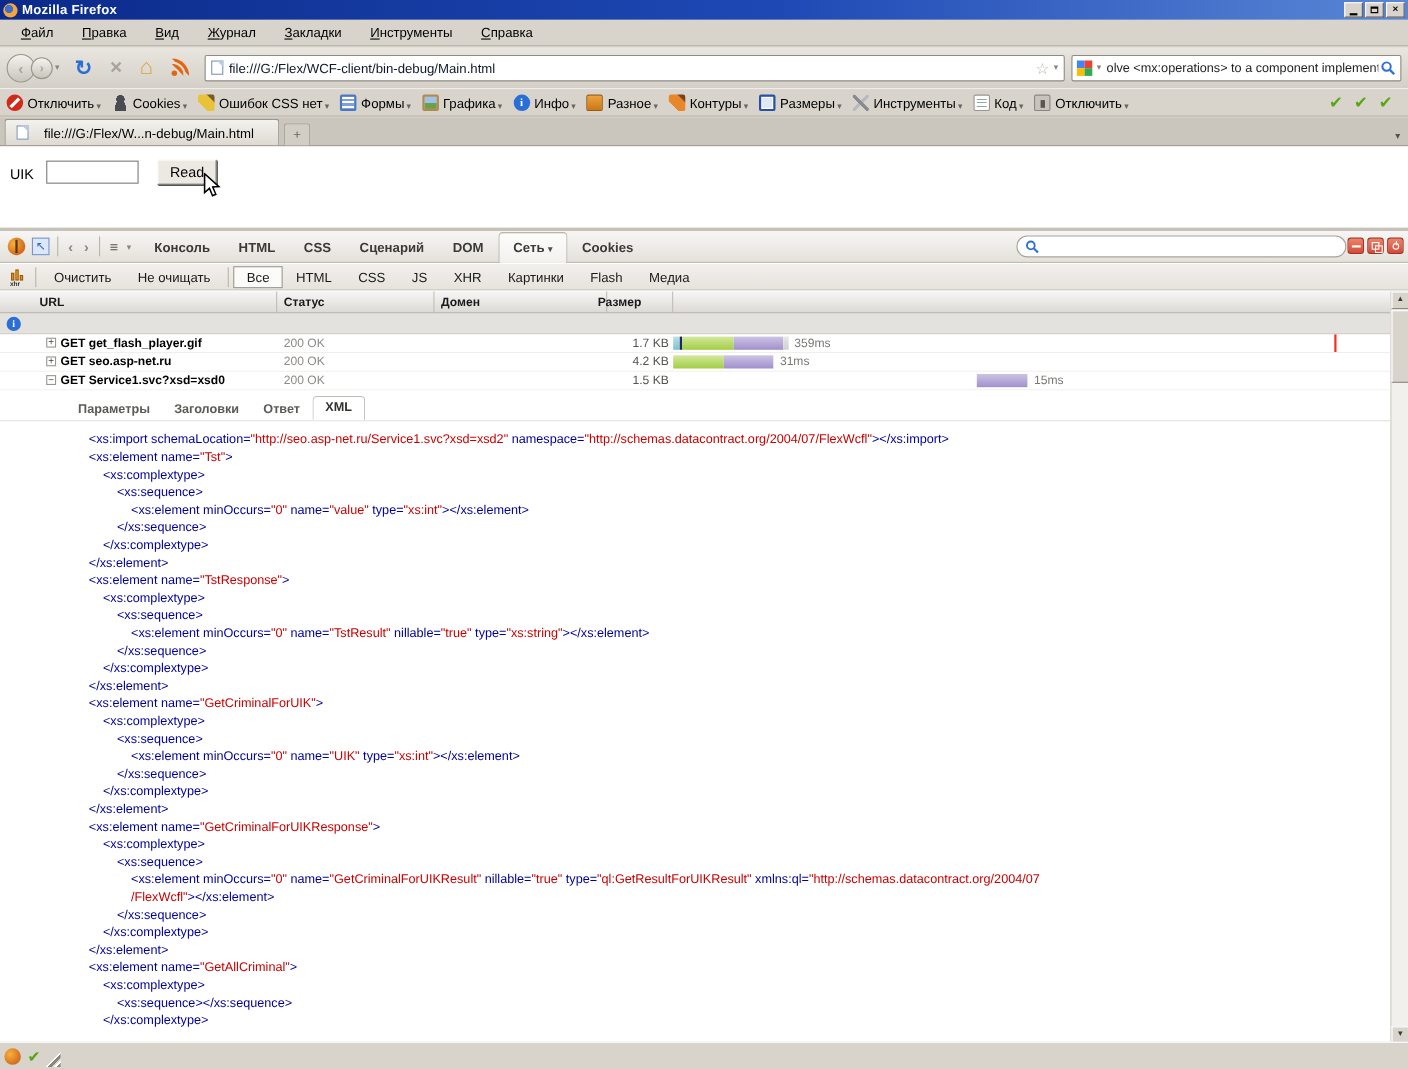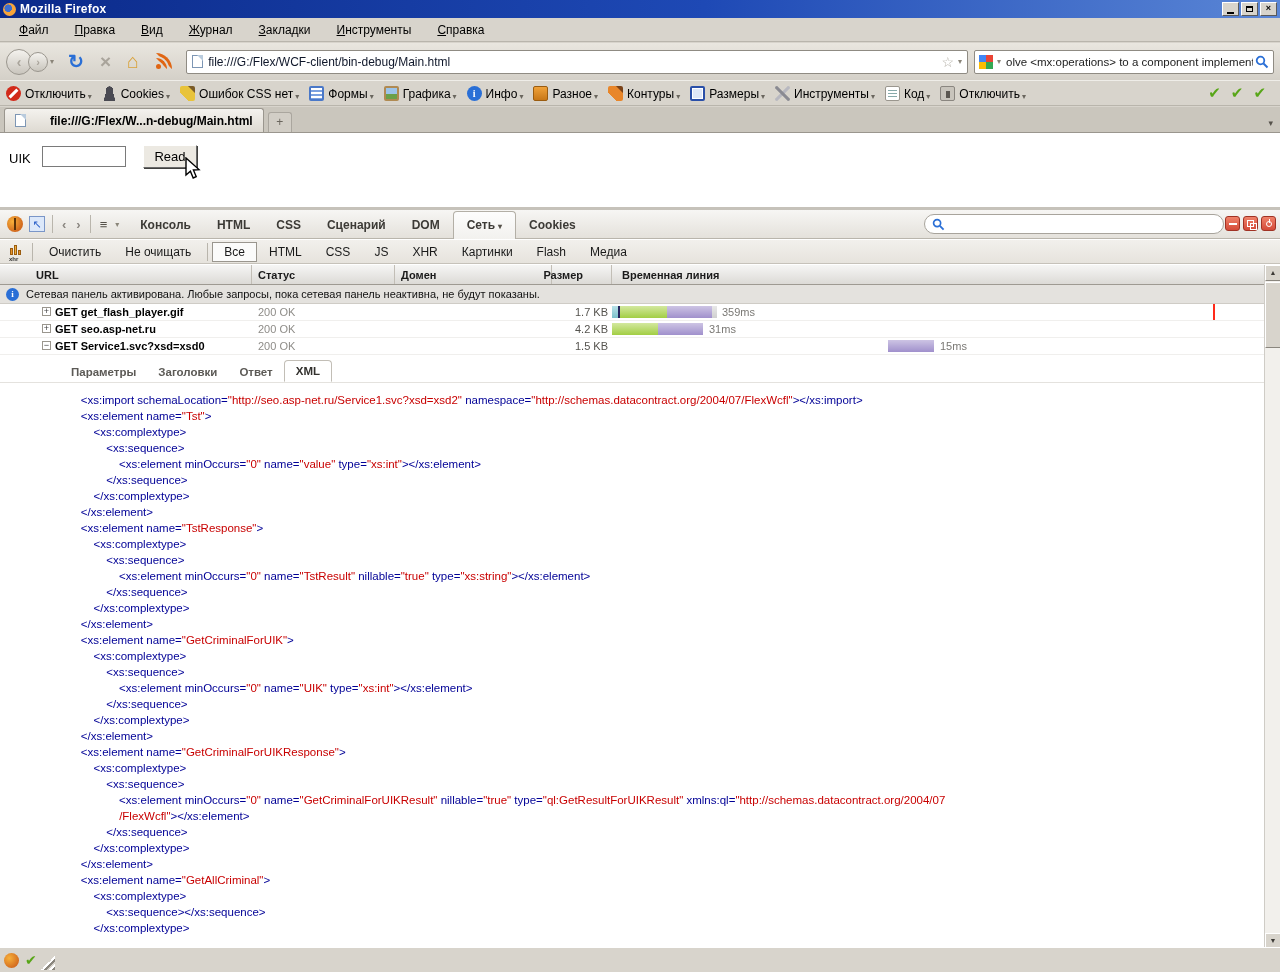--- a/index.html
+++ b/index.html
@@ -79,21 +79,21 @@
   .ico-code::after{content:"";position:absolute;left:2px;right:2px;top:3px;height:8px;
     background:repeating-linear-gradient(#8aa 0 1px,transparent 1px 3px);}
   .ico-opts{background:#c8c4bc;border:1px solid #8a8680;}
   .ico-opts::after{content:"";position:absolute;left:5px;top:4px;width:4px;height:7px;background:#5a5650;}
   .wd-checks{margin-left:auto;display:flex;gap:10px;font-size:15px;color:#58a618;padding-right:8px;}
 
   
   .tabstrip{position:absolute;left:0;top:107px;width:1280px;height:26px;background:#cac6bd;border-bottom:1px solid #9a968e;display:flex;align-items:flex-end;padding-left:4px;}
   .tab{height:24px;background:linear-gradient(#f4f2ee,#dedad2);border:1px solid #9a968e;border-bottom:none;
     border-radius:3px 3px 0 0;display:flex;align-items:center;padding:0 10px;min-width:250px;}
-  .tab-title{font-size:12px;font-weight:bold;margin-left:19px;white-space:nowrap;}
+  .tab-title{font-size:12px;font-weight:normal;margin-left:9px;white-space:nowrap;}
   .newtab{width:24px;height:20px;margin-left:4px;border:1px solid #aaa69e;border-bottom:none;border-radius:3px 3px 0 0;
     background:#d2cec6;color:#6a665e;font-size:12px;text-align:center;line-height:19px;}
   .tablist-btn{position:absolute;right:2px;bottom:2px;font-size:9px;color:#55514a;padding:2px 5px;}
 
   
   .content{position:absolute;left:0;top:133px;width:1280px;height:74px;background:#fff;}
   .uik-label{position:absolute;left:9px;top:18px;font-size:13px;color:#000;}
   .uik-input{position:absolute;left:42px;top:13px;width:84px;height:21px;border:1px solid #7a7a7a;background:#fff;font-size:13px;padding:0 3px;}
   .read-btn{position:absolute;left:143px;top:12px;width:54px;height:23px;background:#ece9e2;
     border:1px solid;border-color:#fff #6a6a6a #6a6a6a #fff;box-shadow:1px 1px 0 #40403e;
@@ -401,26 +401,24 @@
       <span class="filt">Картинки</span>
       <span class="filt">Flash</span>
       <span class="filt">Медиа</span>
     </div>
 
     <div class="fb-thead">
       <span class="th th-url">URL</span>
       <span class="th th-status">Статус</span>
       <span class="th th-domain">Домен</span>
       <span class="th th-size">Размер</span>
-      <span class="th th-time">Временная линия</span>
     </div>
 
     <div class="fb-notice">
       <span class="info-ico">i</span>
-      <span>Сетевая панель активирована. Любые запросы, пока сетевая панель неактивна, не будут показаны.</span>
     </div>
 
     <div class="net-row" style="top:94px;">
       <span class="c-url"><span class="expander">+</span><span>GET get_flash_player.gif</span></span>
       <span class="c-status">200 OK</span>
       <span class="c-domain">adobe.com</span>
       <span class="c-size">1.7 KB</span>
       <span class="c-time">
           <span class="tlabel" style="left: 110px;">359ms</span>
           <i class="seg seg-teal" style="left: 0px; width: 6px;"></i>

